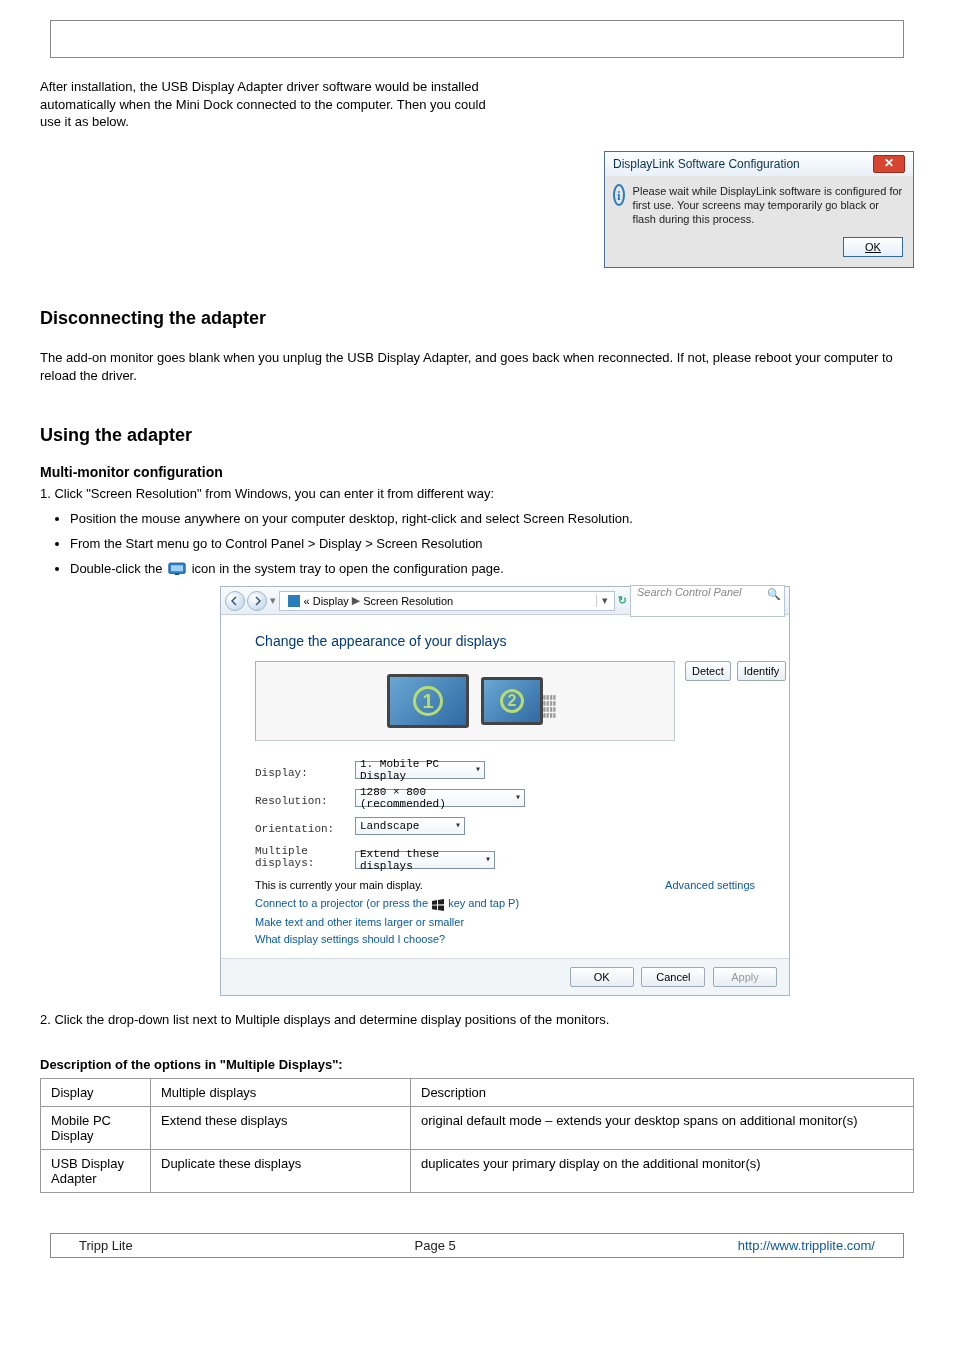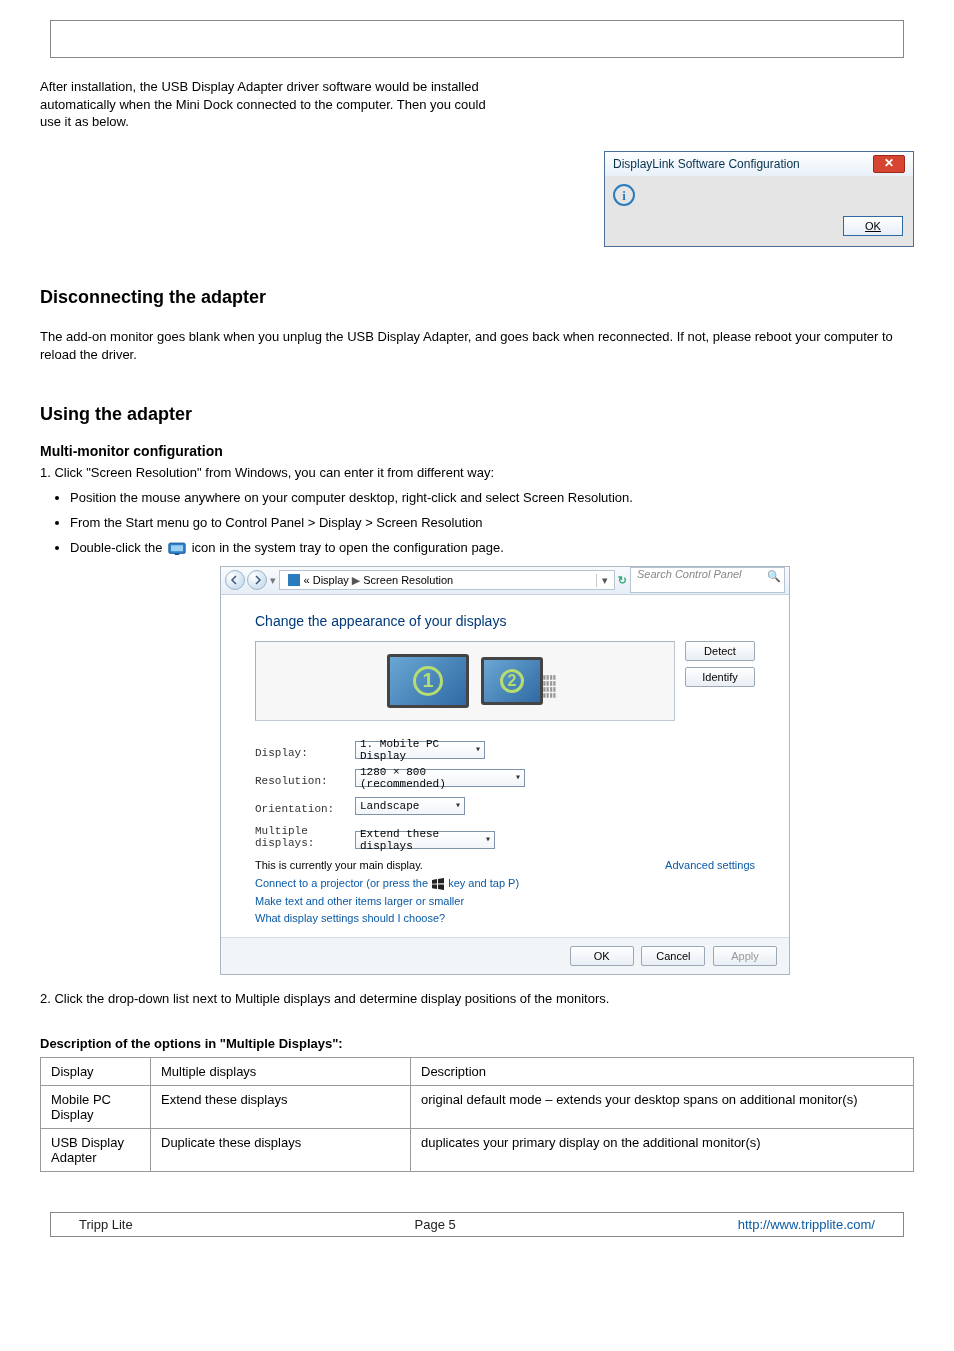--- a/index.html
+++ b/index.html
@@ -147,21 +147,21 @@
   .addr-icon { width:12px; height:12px; background:#2a7cbd; margin:0 4px; }
   .addr-chev { color:#555; margin:0 3px; }
   .addr-bar {
     flex:1; display:flex; align-items:center;
     border:1px solid #b7c5d3; background:#fff; height:20px; padding:0 4px;
   }
   .addr-down { width:14px; text-align:center; color:#555; border-left:1px solid #ccc; margin-left:auto; padding-left:3px;}
   .refresh { color:#3a7; margin:0 3px; font-weight:bold; }
   .search-box {
     width: 155px; border:1px solid #b7c5d3; background:#fff;
-    height:26px; font-size:11px; color:#888; font-style:italic;
+    height:32px; font-size:11px; color:#888; font-style:italic;
     padding: 0 18px 0 6px; position:relative;
   }
   .search-box .mag { position:absolute; right:3px; top:2px; color:#3a7cbd; font-style:normal;}
 
   .sr-body { padding: 18px 34px 8px 34px; }
   .sr-heading { color:#003a7a; font-size:14px; margin-bottom: 12px; }
   .sr-monitors-wrap { display:flex; align-items:flex-start; }
   .sr-monitors {
     flex:1; height: 80px;
     border:1px solid #c0c9d2;
@@ -178,21 +178,21 @@
     display:flex; align-items:center; justify-content:center;
   }
   .mon1 { width: 82px; height: 54px; }
   .mon2 { width: 62px; height: 48px; }
   .mon .circle {
     width:30px; height:30px; border:3px solid #b7dd70; border-radius:50%;
     color:#b7dd70; font-size:20px; font-weight:bold;
     display:flex; align-items:center; justify-content:center;
   }
   .mon2-hashes { position:absolute; right:-16px; bottom:4px; font-size:6px; color:#999; line-height:1;}
-  .sr-sidebtns { width:80px; padding-left:10px; display:flex; flex-direction:column; gap:6px;}
+  .sr-sidebtns { width:80px; padding-left:10px; display:flex; flex-direction:row; gap:6px;}
   .win-btn {
     border:1px solid #9ba8b5; background:linear-gradient(#fff,#e8eef4);
     font-size:11px; height:20px; border-radius:2px;
   }
   .win-btn[disabled] { color:#999; }
 
   .sr-form { margin-top: 20px; font-size: 11px; }
   .sr-row { display:flex; align-items:flex-end; margin: 10px 0; font-family: Liberation Mono, monospace; }
   .sr-row label { width: 100px; color:#333; }
   .sr-select {
@@ -241,20 +241,21 @@
 
 
   <div class="dl-row">
     <div class="dl-dialog">
       <div class="dl-title">
         <span>DisplayLink Software Configuration</span>
         <div class="dl-close-btn">✕</div>
       </div>
       <div class="dl-body">
         <div class="dl-info-icon">i</div>
+        <div class="dl-msg">Please wait while DisplayLink software is configured for first use. Your screens may temporarily go black or flash during this process.</div>
       </div>
       <div class="dl-btns">
         <button class="dl-ok">OK</button>
       </div>
     </div>
   </div>
 
   <h3 class="section">Disconnecting the adapter</h3>
   <p class="body-text">The add-on monitor goes blank when you unplug the USB Display Adapter, and goes back when reconnected. If not, please reboot your computer to reload the driver.</p>
 

